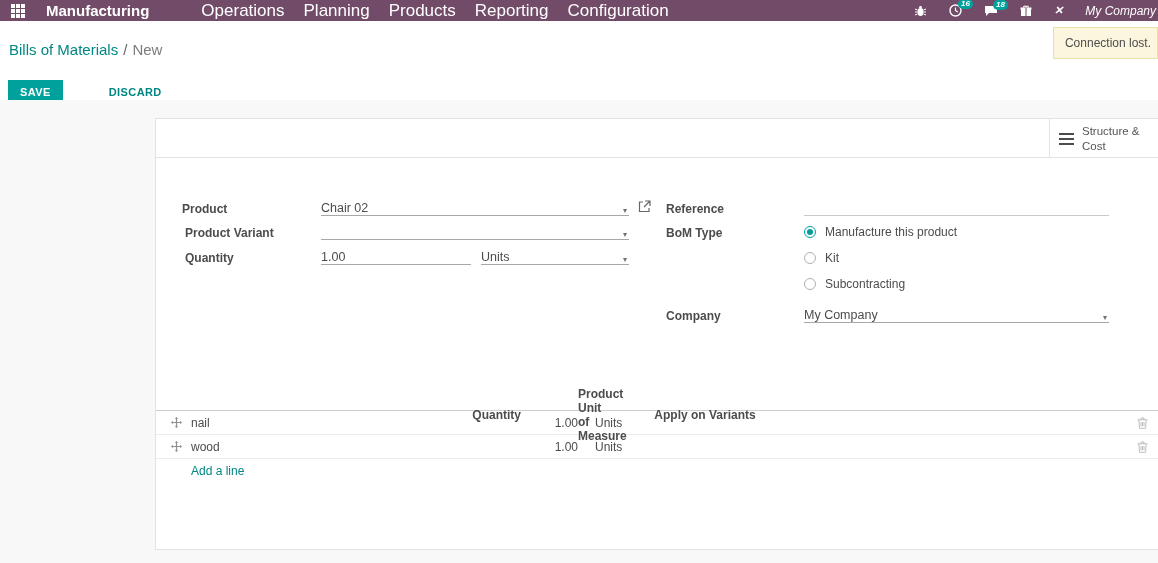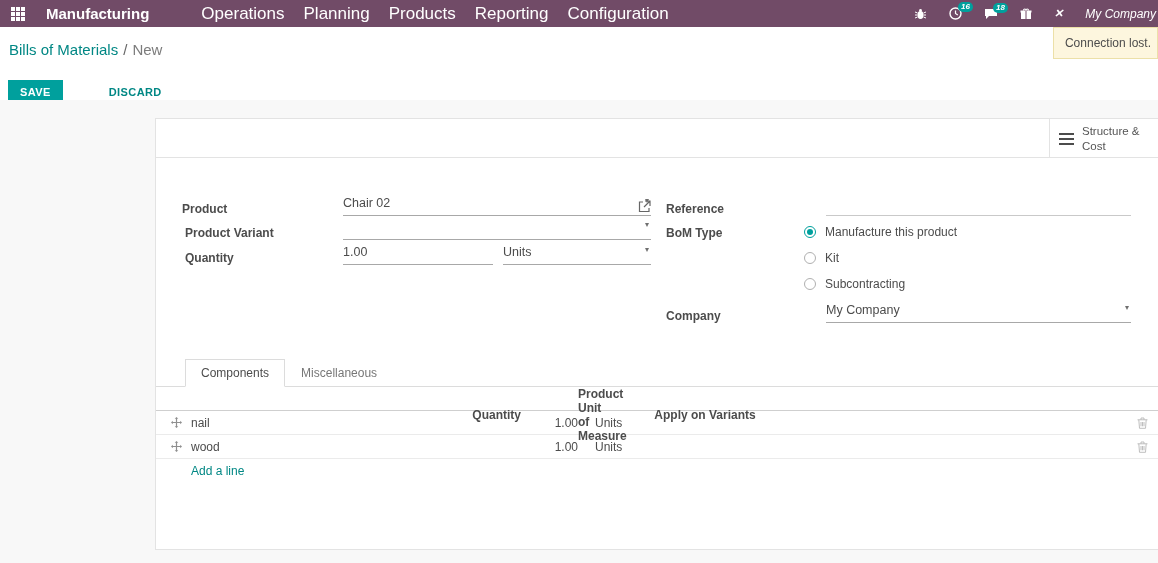--- a/index.html
+++ b/index.html
@@ -1,20 +1,20 @@
 <!DOCTYPE html>
 <html><head>
 <meta charset="utf-8">
 <style>
   * { margin:0; padding:0; box-sizing:border-box; }
   body { font-family:"Liberation Sans", sans-serif; background:#fff; }
   .screen { position:relative; width:1158px; height:563px; background:#fff; overflow:hidden; }
 
   
-  .navbar { position:absolute; top:0; left:0; right:0; height:27px; background:#714B67; display:flex; align-items:center; color:#fff; }
+  .navbar { position:absolute; top:0; left:0; right:0; height:21px; background:#714B67; display:flex; align-items:center; color:#fff; }
   .apps-btn { width:36px; display:flex; justify-content:center; align-items:center; cursor:pointer; }
   .apps-grid { display:grid; grid-template-columns:repeat(3,4px); grid-gap:1px; }
   .apps-grid i { width:4px; height:4px; background:#fff; }
   .app-title { font-size:15px; font-weight:bold; margin-left:10px; margin-right:52px; white-space:nowrap; cursor:pointer; }
   .nav-menu { display:flex; gap:19px; font-size:17px; }
   .nav-menu div { cursor:pointer; white-space:nowrap; }
   .nav-right { margin-left:auto; display:flex; align-items:center; gap:22px; font-size:12px; padding-right:2px;font-style:italic; }
   .nav-ic { position:relative; display:flex; align-items:center; cursor:pointer; }
   .badge { position:absolute; top:-5px; left:9px; background:#00A09D; color:#fff; font-size:8px; line-height:10px; padding:0 3px; border-radius:6px; font-weight:bold; }
   .x-ic { font-size:11px; font-weight:bold; }
@@ -36,21 +36,21 @@
   .content { position:absolute; top:100px; left:0; right:0; bottom:0; background:#f8f8f8; }
   .sheet { position:absolute; left:155px; top:18px; width:1003px; height:432px; background:#fff; border:1px solid #e3e3e3; border-right:none; }
   .sheet-top { position:absolute; top:0; left:0; right:0; height:39px; border-bottom:1px solid #e3e3e3; }
   .smart-btn { position:absolute; right:0; top:0; height:39px; width:109px; border-left:1px solid #e3e3e3; display:flex; align-items:center; gap:8px; padding-left:9px; cursor:pointer; }
   .hamburger { display:flex; flex-direction:column; gap:3px; }
   .hamburger i { width:15px; height:2px; background:#4c4c4c; }
   .smart-label { font-size:11.5px; color:#555; line-height:1.25; width:66px; }
 
   
   .fld-label { position:absolute; font-size:12px; font-weight:bold; color:#4c4c4c; }
-  .fld { position:absolute; height:20px; border-bottom:1px solid #a8a8a8; display:flex; align-items:flex-start; font-size:12.5px; color:#4c4c4c; cursor:text;margin-left:22px; }
+  .fld { position:absolute; height:20px; border-bottom:1px solid #a8a8a8; display:flex; align-items:flex-end; font-size:12.5px; color:#4c4c4c; cursor:text; }
   .fld .caret { margin-left:auto; color:#707070; font-size:8px; padding-right:2px; cursor:pointer; }
   .ext-link { position:absolute; cursor:pointer; }
 
   
   .radio-row { position:absolute; display:flex; align-items:center; gap:9px; cursor:pointer; }
   .radio { width:12px; height:12px; border-radius:50%; border:1px solid #b0b0b0; background:#fff; position:relative; }
   .radio.checked { border-color:#00A09D; }
   .radio.checked::after { content:""; position:absolute; left:2px; top:2px; width:6px; height:6px; border-radius:50%; background:#00A09D; }
   .radio-row span { font-size:12px; color:#4c4c4c; }
 
@@ -201,24 +201,20 @@
         <span class="radio"></span>
         <span>Subcontracting</span>
       </div>
 
       <div class="fld-label" style="left:510px; top:190px;">Company</div>
       <div class="fld" style="left:648px; top:184px; width:305px;">
         <span>My Company</span>
         <span class="caret">▾</span>
       </div>
 
-      <div class="tabs">
-        <div class="tab active">Components</div>
-        <div class="tab">Miscellaneous</div>
-      </div>
 
       <div class="ctable">
         <div class="trow thead">
           <div></div>
           <div class="c-right">Quantity</div>
           <div></div>
           <div>Product Unit of Measure</div>
           <div class="c-center">Apply on Variants</div>
           <div></div>
         </div>

